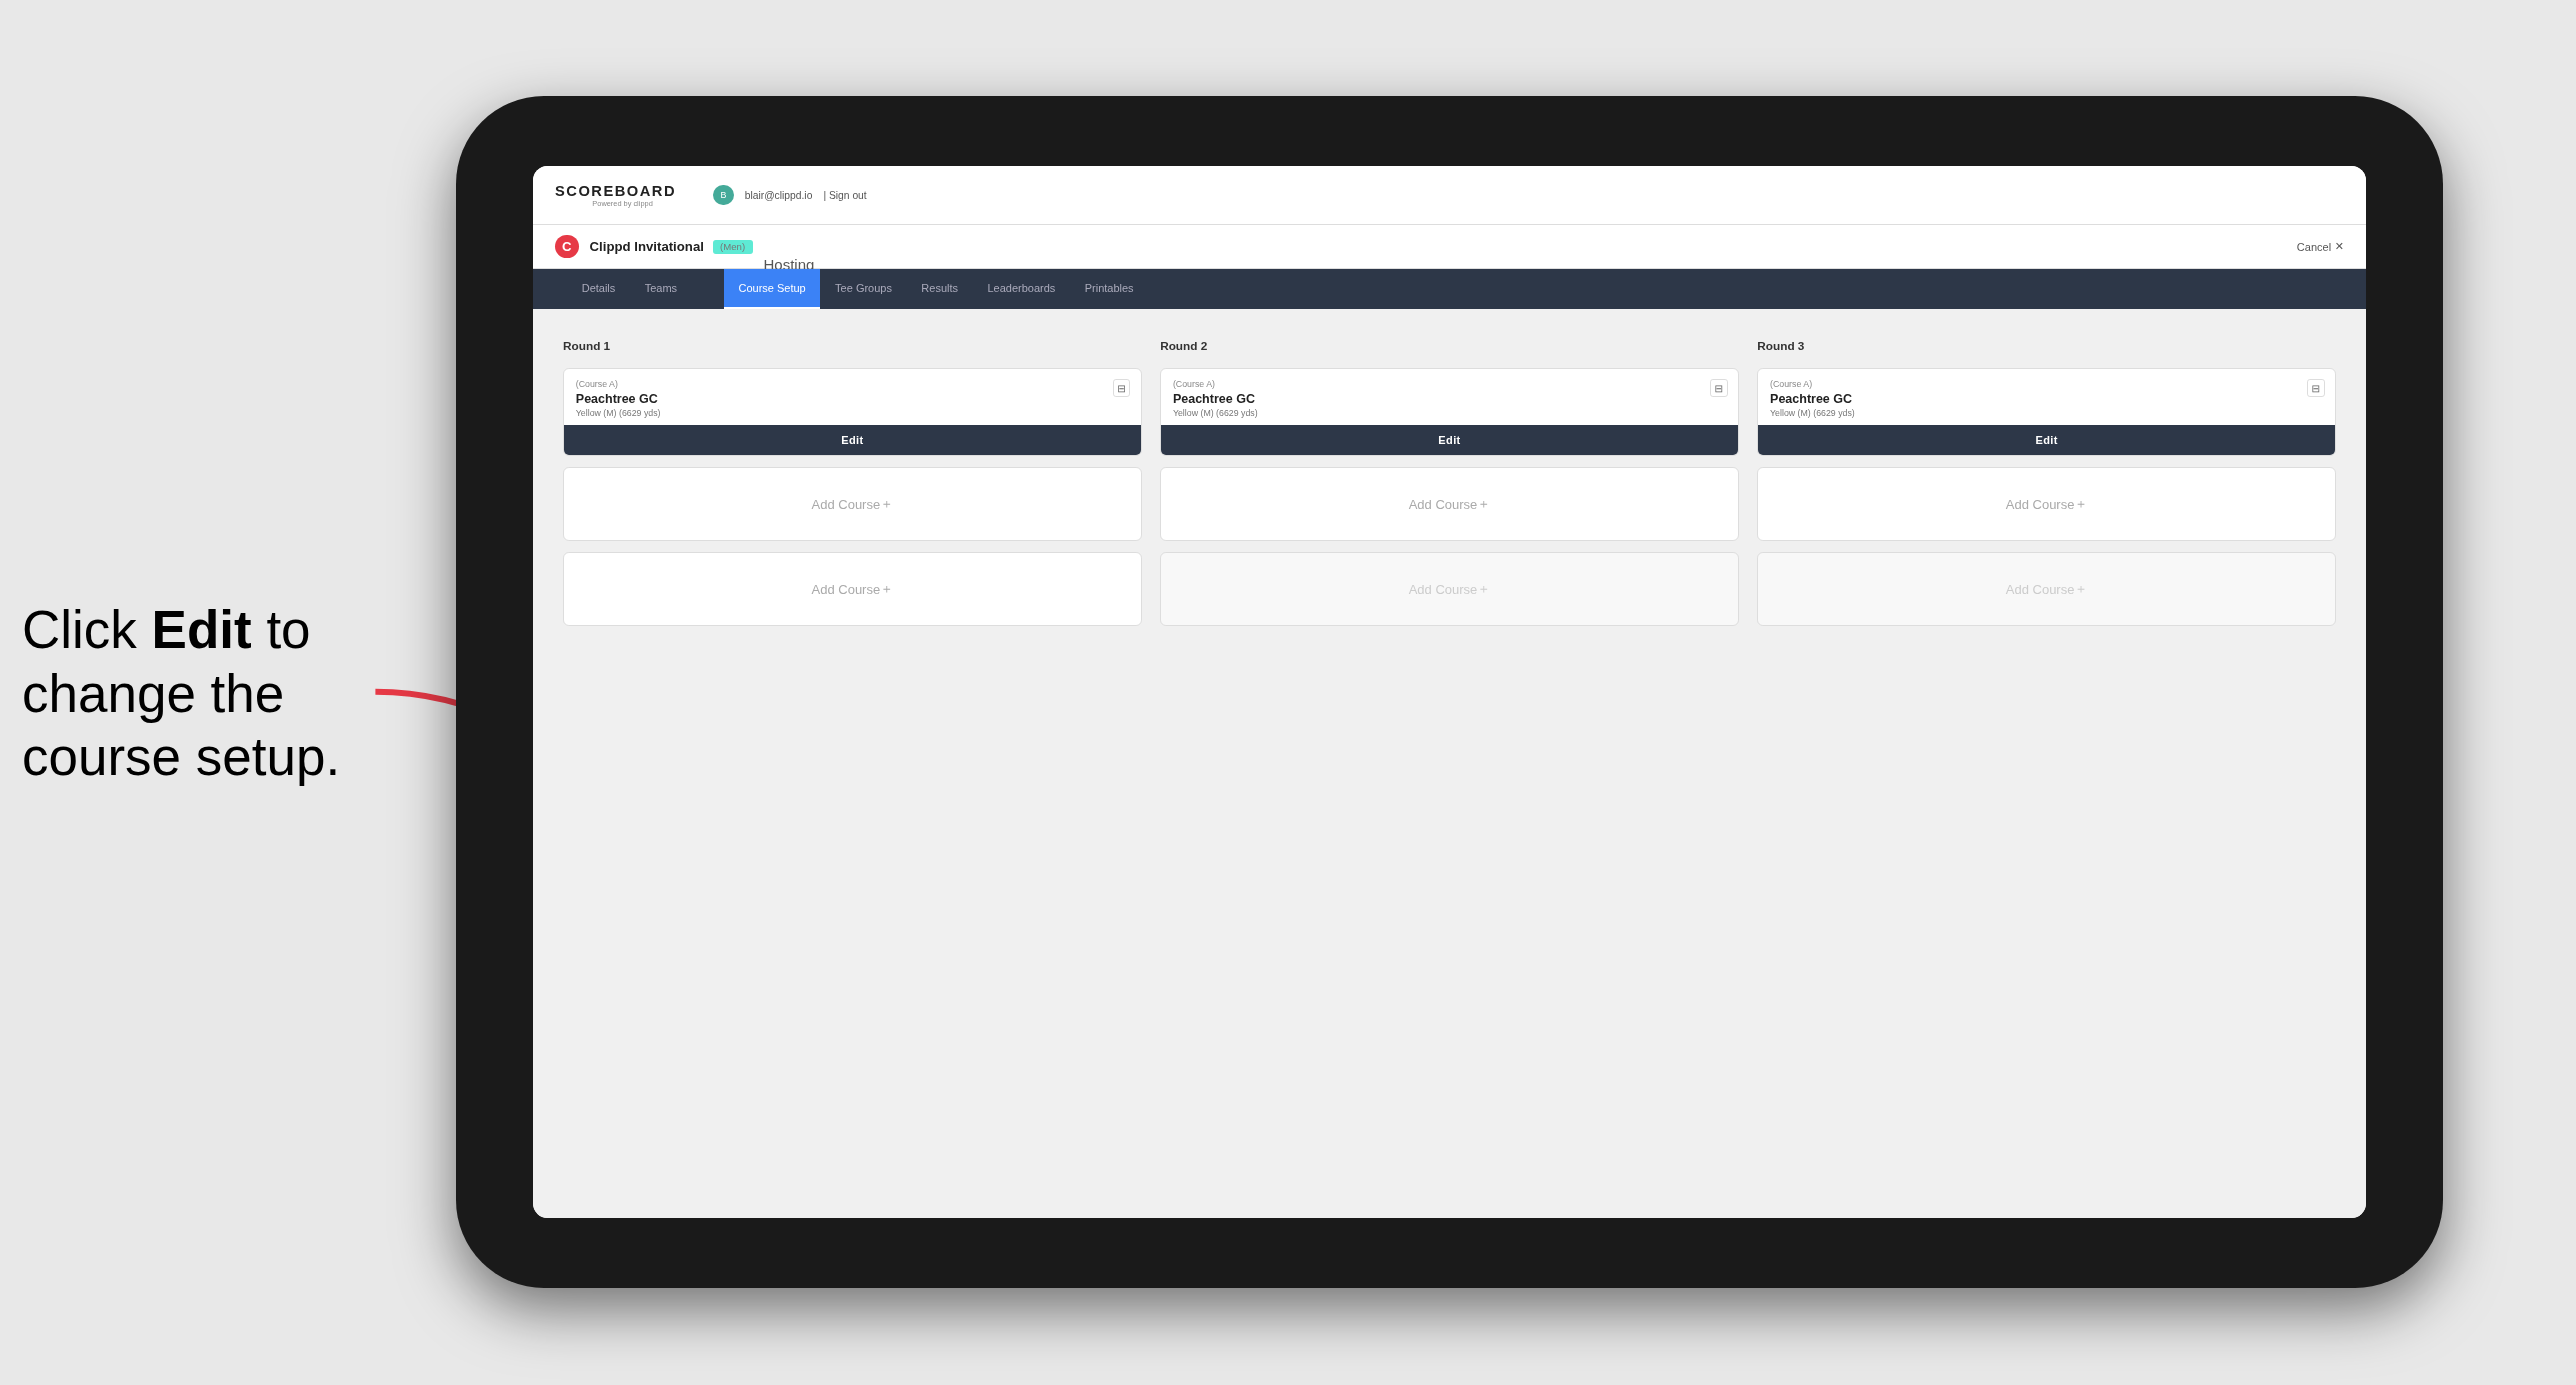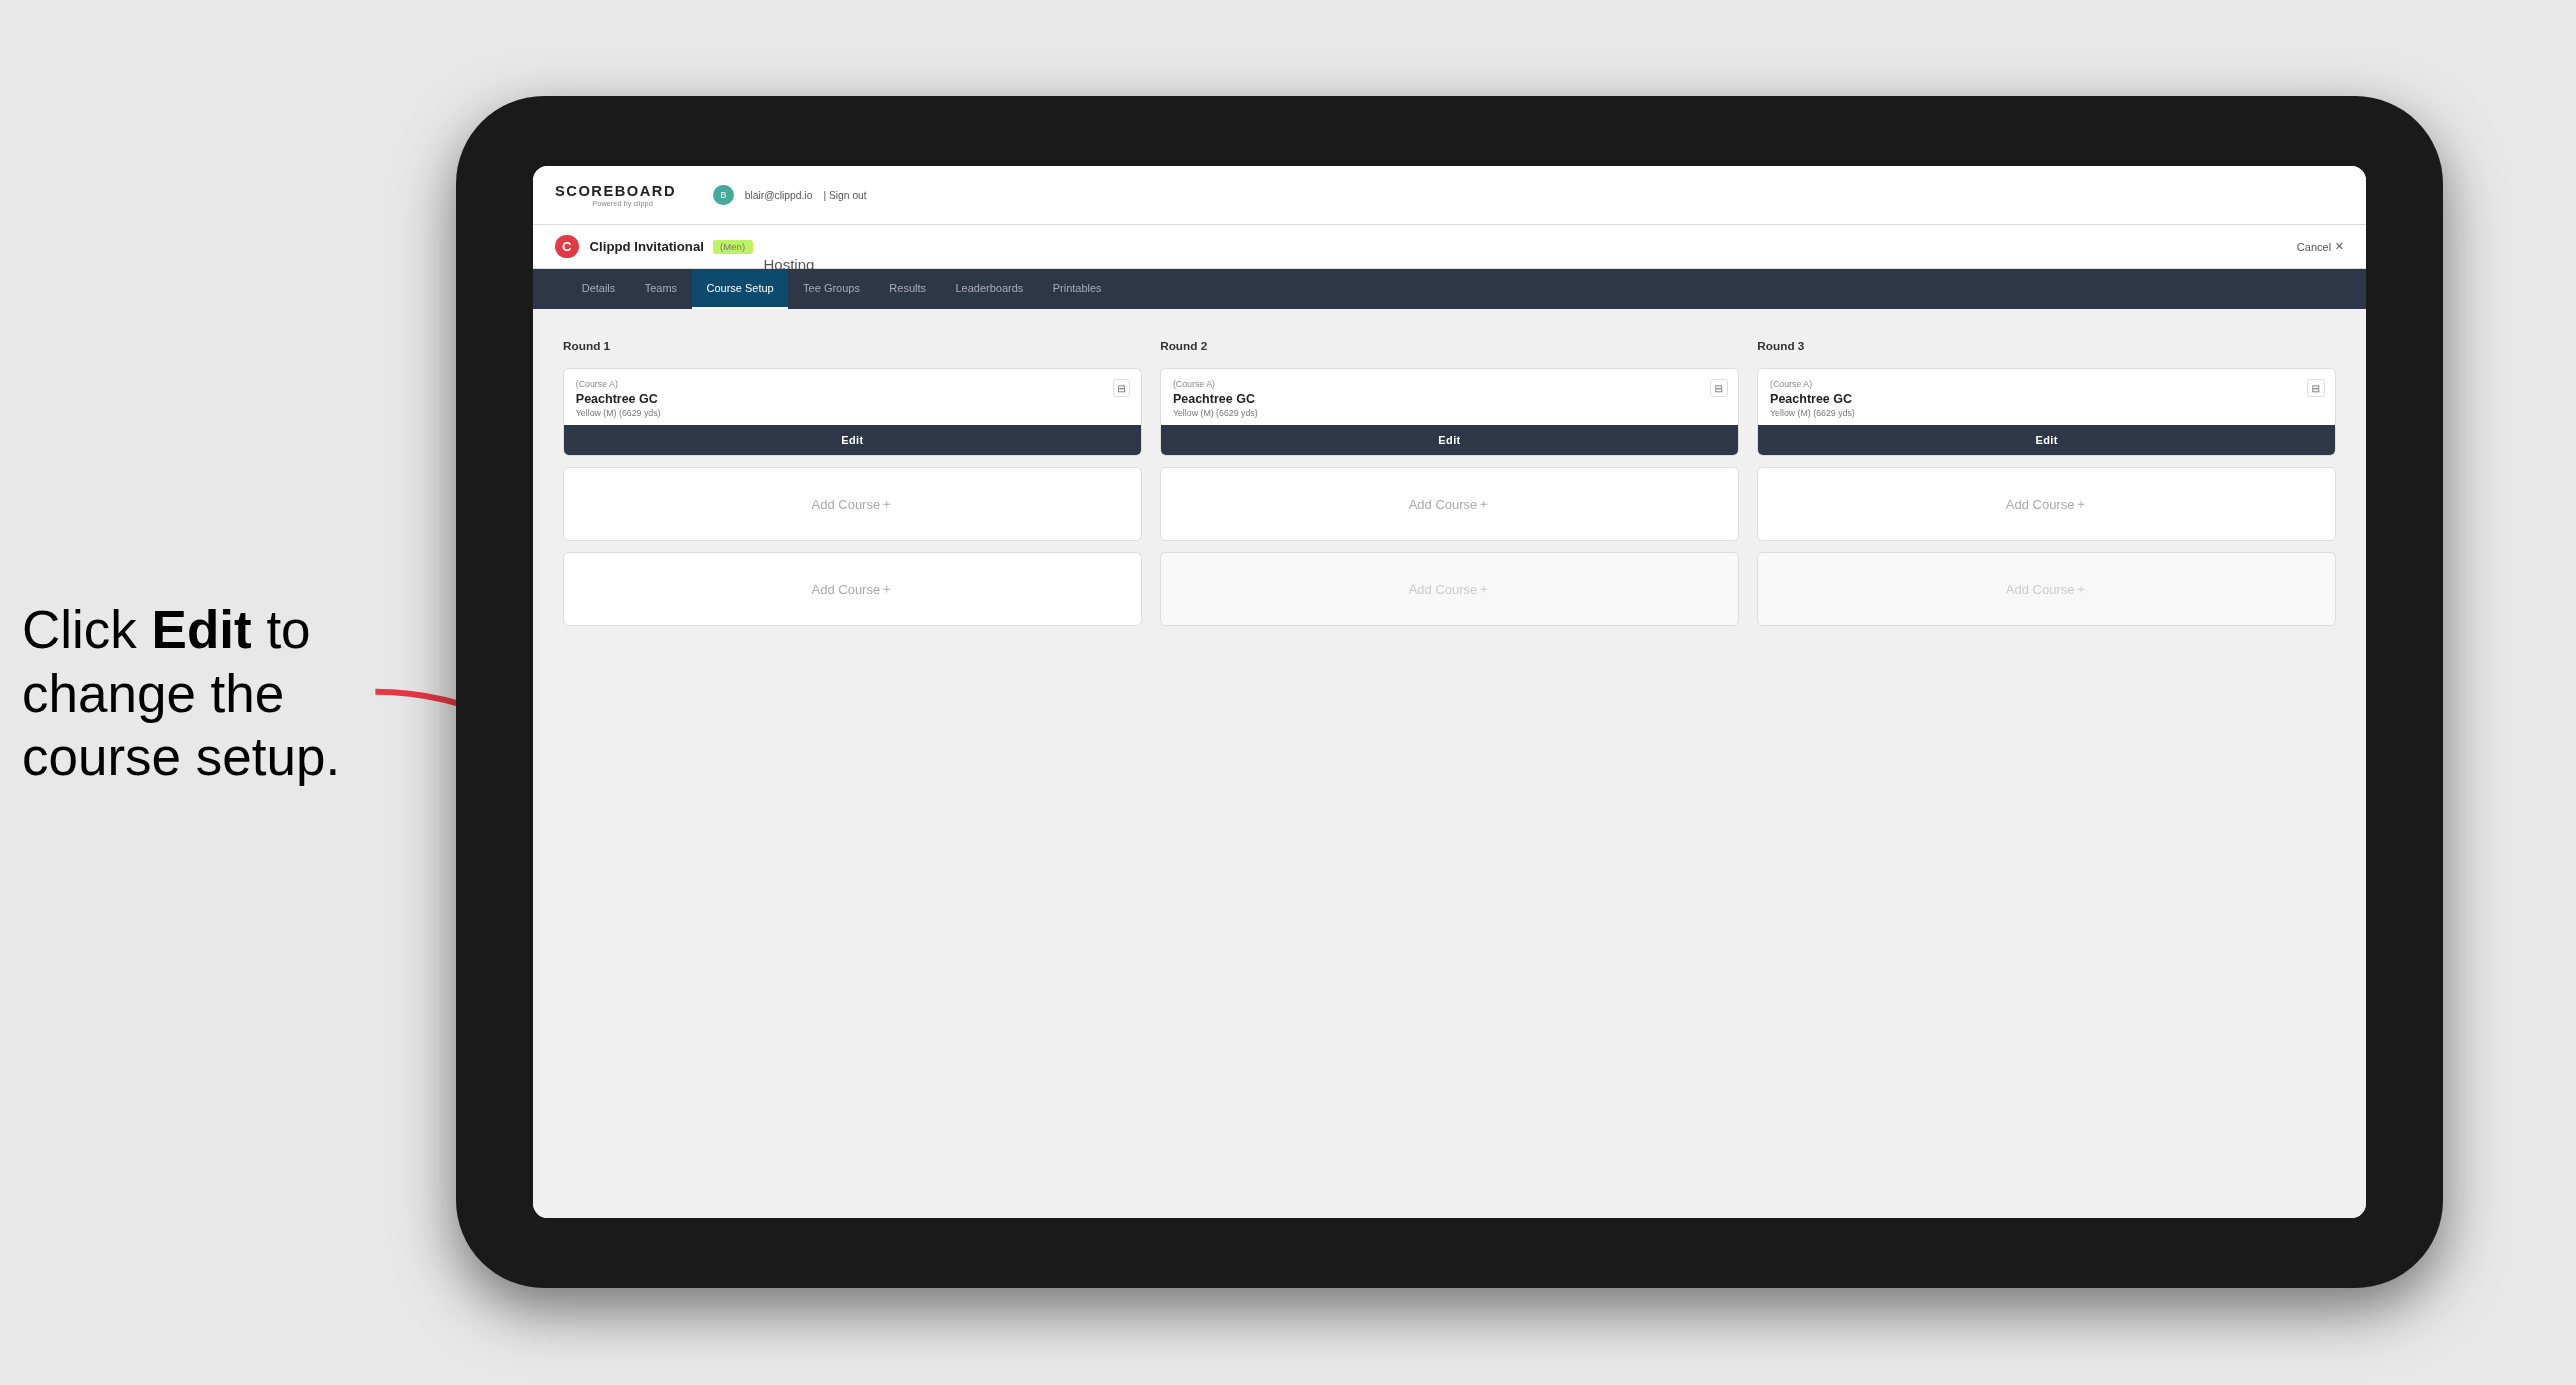--- a/index.html
+++ b/index.html
@@ -164,21 +164,21 @@
     .tournament-name {
       font-size: 13.2px;
       font-weight: 600;
       color: #222;
     }
 
     .tournament-badge {
       margin-left: 8.8px;
       font-size: 9.6px;
       color: #777;
-      background: #bef264;
+      background: #5eead4;
       padding: 1.5px 7.4px;
       border-radius: 2.9px;
     }
 
     .tournament-status {
       margin-left: 11px;
       font-size: 15px;
       color: #555;
       margin-top: 36px;
     }
@@ -210,22 +210,23 @@
       padding: 0 14.7px;
       height: 100%;
       display: flex;
       align-items: center;
       cursor: pointer;
       border-bottom: 2.2px solid transparent;
     }
 
     .tab-item.active {
       color: #fff;
-      background: #0c4a6e;
+      background: #3b82f6;
       border-bottom: 2.2px solid #fff;
+      margin-left: 32px;
     }
 
     
     .main-content {
       flex: 1;
       background: #f0f0f0;
       padding: 30px;
       overflow: auto;
     }
 

